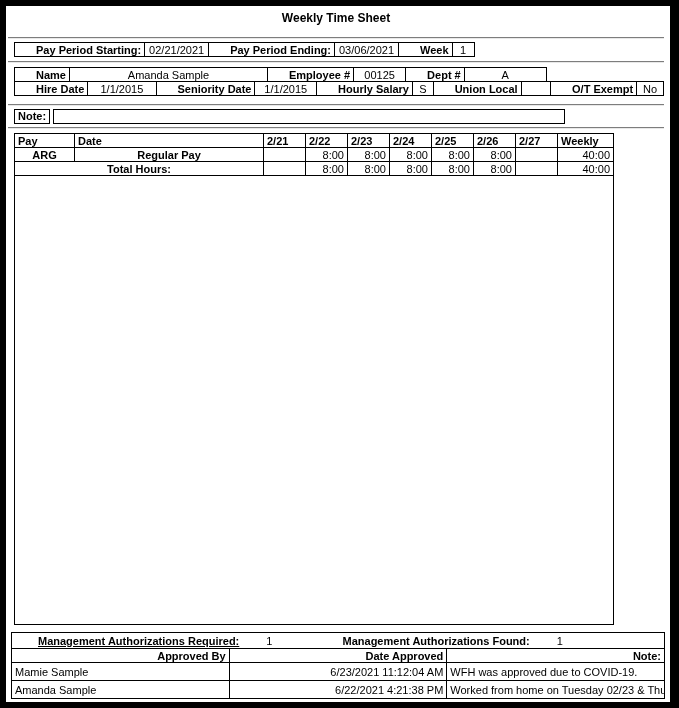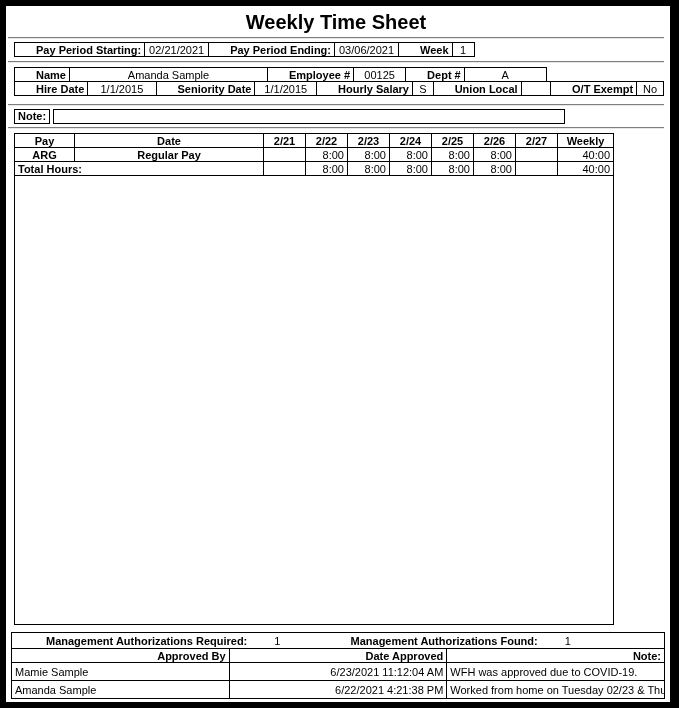--- a/index.html
+++ b/index.html
@@ -6,21 +6,21 @@
   html,body { background:#fff; }
   .page {
     position:relative;
     width:679px; height:708px;
     border:6px solid #000; border-right-width:9px;
     font-family:"Liberation Sans", sans-serif;
     font-size:11px; color:#000; background:#fff;
     overflow:hidden;
   }
   .inner { padding:0 6px 0 2px; }
-  .title { text-align:center; font-weight:bold; font-size:20px; margin-top:5px; height:17px; }
+  .title { text-align:center; font-weight:bold; font-size:12px; margin-top:5px; height:17px; }
   .sep { height:2px; background:#7d7d7d; border-bottom:1px solid #e8e8e8; }
   .sep1 { margin:9px 0 0 0; }
   .sep2 { margin:4px 0 0 0; }
   .sep3 { margin:2px 0 0 0; }
   .sep4 { margin:3px 0 0 0; }
 
   table { border-collapse:collapse; table-layout:fixed; }
   td { border:1px solid #000; height:14px; padding:0 3px; overflow:hidden; white-space:nowrap; }
   .lbl { font-weight:bold;padding-left:21px; }
   .ctr { text-align:center; }
@@ -28,30 +28,30 @@
 
   .pp-table { margin:3px 0 0 6px; }
   .emp1 { margin:4px 0 0 6px; }
   .emp2 { margin:-1px 0 8px 6px; }
 
   .note-row { margin:3px 0 0 6px; height:15px; display:flex; align-items:stretch; }
   .note-label { border:1px solid #000; font-weight:bold; padding:0 3px; line-height:13px; }
   .note-input { border:1px solid #000; width:512px; margin-left:3px; background:#fff; }
 
   .ts-table { margin:4px 0 0 6px; }
-  .ts-table td { text-align:center; font-weight:bold; }
+  .ts-table td { text-align:left; font-weight:bold; }
   .ts-table td.val { font-weight:normal; text-align:right; }
   .ts-table td.txt { font-weight:bold; text-align:center; }
   .ts-table td.blank { font-weight:normal; }
   .empty-area td { height:449px; }
 
   .auth-table { margin:7px 0 0 3px; width:654px; }
   .auth-line td { height:16px; }
   .auth-line .num { display:inline-block; font-weight:normal; }
-  .sp-a { margin-left:10px; } .sp-b { margin-left:46px; } .sp-c { margin-left:24px; }
+  .sp-a { margin-left:2px;text-decoration:underline; } .sp-b { margin-left:46px; } .sp-c { margin-left:24px; }
   .auth-head td { font-weight:bold; text-align:right; height:14px; }
   .auth-row td { height:18px; }
 </style>
 </head>
 <body>
 
 <div class="page">
   <div class="inner">
 
     <div class="title">Weekly Time Sheet</div>
@@ -132,21 +132,21 @@
         <td class="val"></td>
         <td class="val">8:00</td>
         <td class="val">8:00</td>
         <td class="val">8:00</td>
         <td class="val">8:00</td>
         <td class="val">8:00</td>
         <td class="val"></td>
         <td class="val">40:00</td>
       </tr>
       <tr>
-        <td colspan="2" class="rgt" style="text-align:left">Total Hours:</td>
+        <td colspan="2" class="rgt" style="text-align:center">Total Hours:</td>
         <td class="val"></td>
         <td class="val">8:00</td>
         <td class="val">8:00</td>
         <td class="val">8:00</td>
         <td class="val">8:00</td>
         <td class="val">8:00</td>
         <td class="val"></td>
         <td class="val">40:00</td>
       </tr>
       <tr class="empty-area">

